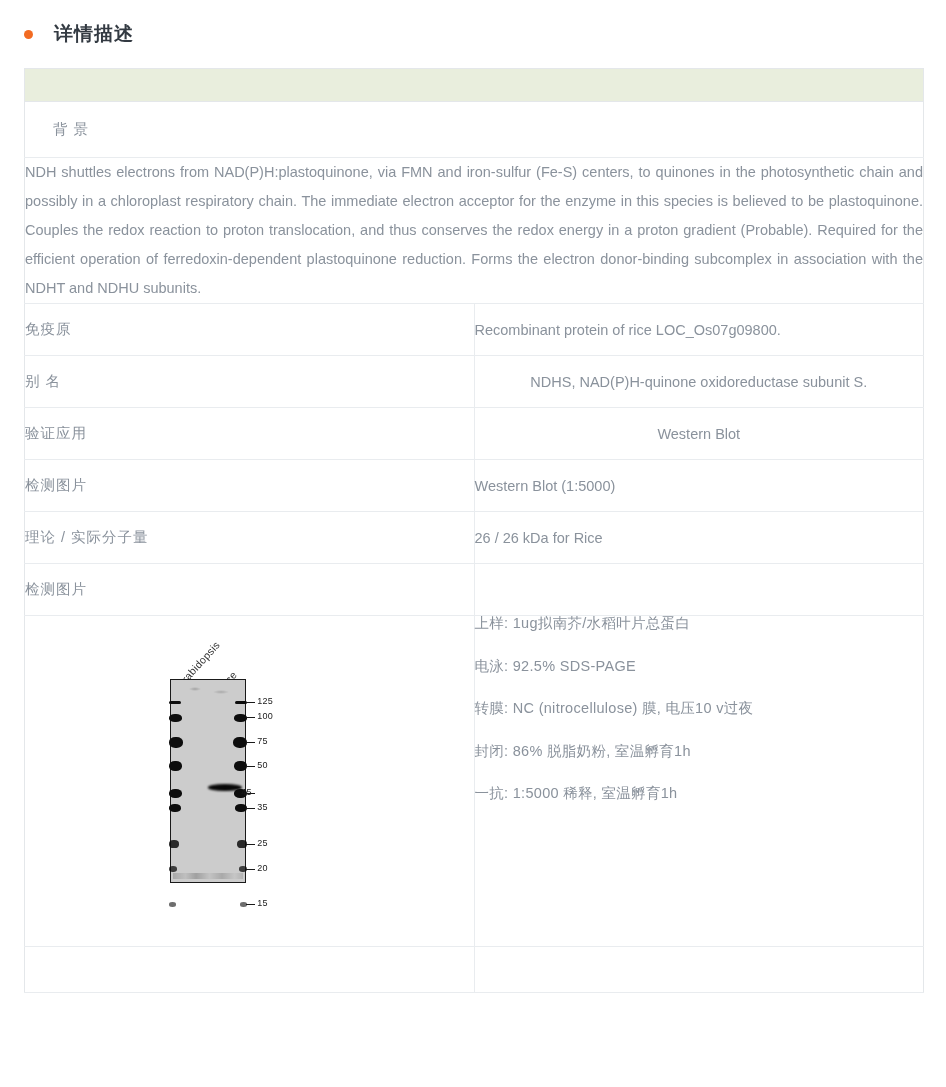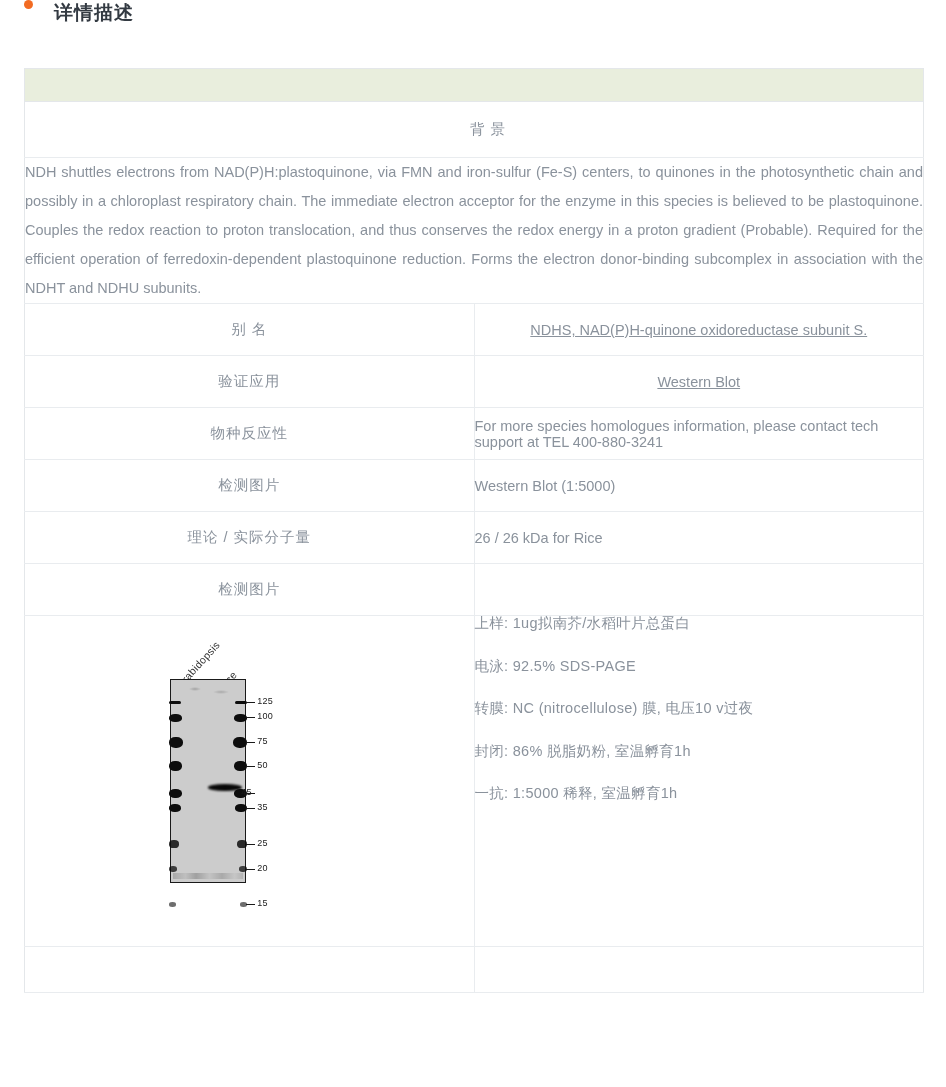--- a/index.html
+++ b/index.html
@@ -11,21 +11,21 @@
     width: 946px;
     height: 1087px;
     font-family: "Liberation Sans", "DejaVu Sans", sans-serif;
     color: #8a929c;
     overflow: hidden;
   }
 
   
   .section-header {
     display: flex;
-    align-items: flex-start;
+    align-items: center;
     height: 68px;
     padding-left: 24px;
     box-sizing: border-box;
   }
   .bullet-dot {
     width: 9px;
     height: 9px;
     border-radius: 50%;
     background: #f26b22;
     margin-right: 21px;
@@ -64,27 +64,26 @@
     border-bottom: 1px solid #e4e7ea;
     border-right: none;
     padding: 0;
   }
 
   .lbl-cell {
     width: 214px;
     padding: 18px 0 18px 28px;
     box-sizing: border-box;
     letter-spacing: 1px;
-    text-align: center;
   }
   .val-cell {
     padding: 18px 22px 18px 24px;
     box-sizing: border-box;
   }
-  .val-cell.center { text-align: center; padding-left: 0; padding-right: 0; text-decoration: underline; }
+  .val-cell.center { text-align: center; padding-left: 0; padding-right: 0; }
 
   .row-bg td { height: 52px; }
 
   
   .para-cell {
     padding: 20px 24px 22px 28px;
     line-height: 2.0;
     text-align: justify;
     font-size: 14.5px;
     color: #8a929c;
@@ -207,35 +206,35 @@
     </tr>
 
     <tr>
       <td colspan="2" class="lbl-cell" style="width:auto;padding:18px 0 18px 28px;">背 景</td>
     </tr>
 
     <tr>
       <td colspan="2" class="para-cell">NDH shuttles electrons from NAD(P)H:plastoquinone, via FMN and iron-sulfur (Fe-S) centers, to quinones in the photosynthetic chain and possibly in a chloroplast respiratory chain. The immediate electron acceptor for the enzyme in this species is believed to be plastoquinone. Couples the redox reaction to proton translocation, and thus conserves the redox energy in a proton gradient (Probable). Required for the efficient operation of ferredoxin-dependent plastoquinone reduction. Forms the electron donor-binding subcomplex in association with the NDHT and NDHU subunits.</td>
     </tr>
 
+    <tr class="row-bg">
+      <td class="lbl-cell">免疫原</td>
+      <td class="val-cell">Recombinant protein of rice LOC_Os07g09800.</td>
+    </tr>
 
     <tr class="row-bg">
       <td class="lbl-cell">别 名</td>
       <td class="val-cell center">NDHS, NAD(P)H-quinone oxidoreductase subunit S.</td>
     </tr>
 
     <tr class="row-bg">
       <td class="lbl-cell">验证应用</td>
       <td class="val-cell center">Western Blot</td>
     </tr>
 
-    <tr class="row-bg">
-      <td class="lbl-cell">物种反应性</td>
-      <td class="val-cell">For more species homologues information, please contact tech support at TEL 400-880-3241</td>
-    </tr>
 
 
     <tr class="row-bg">
       <td class="lbl-cell">检测图片</td>
       <td class="val-cell">Western Blot (1:5000)</td>
     </tr>
 
     <tr class="row-bg">
       <td class="lbl-cell">理论 / 实际分子量</td>
       <td class="val-cell">26 / 26 kDa for  Rice</td>

